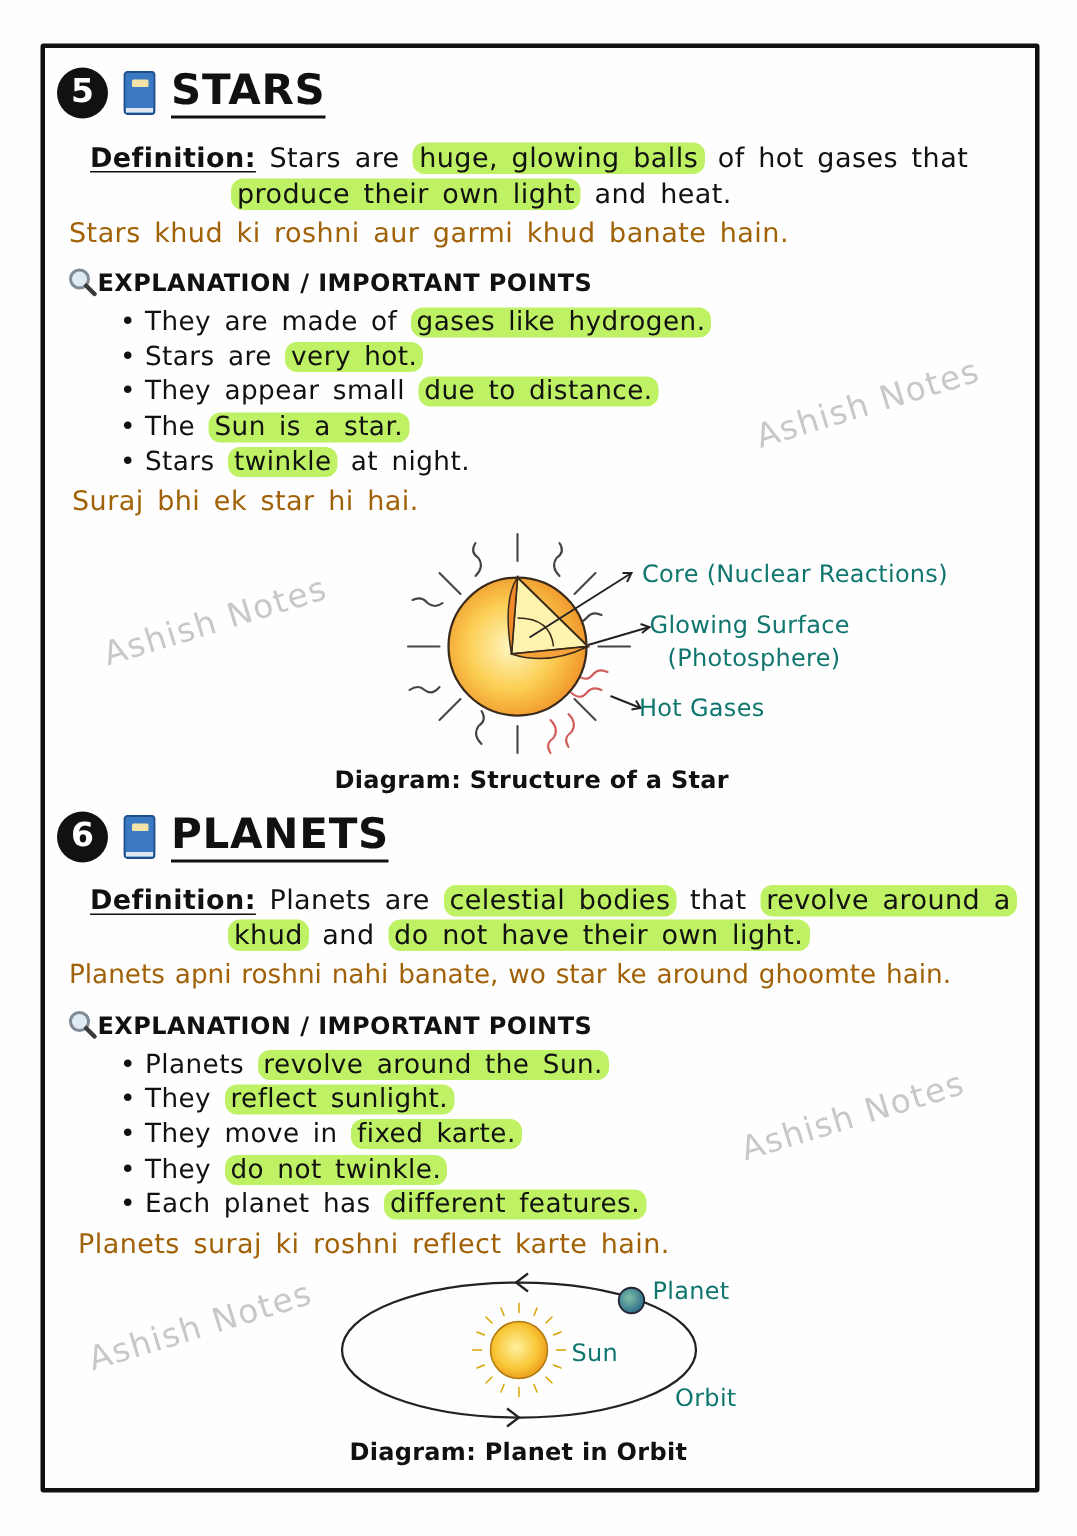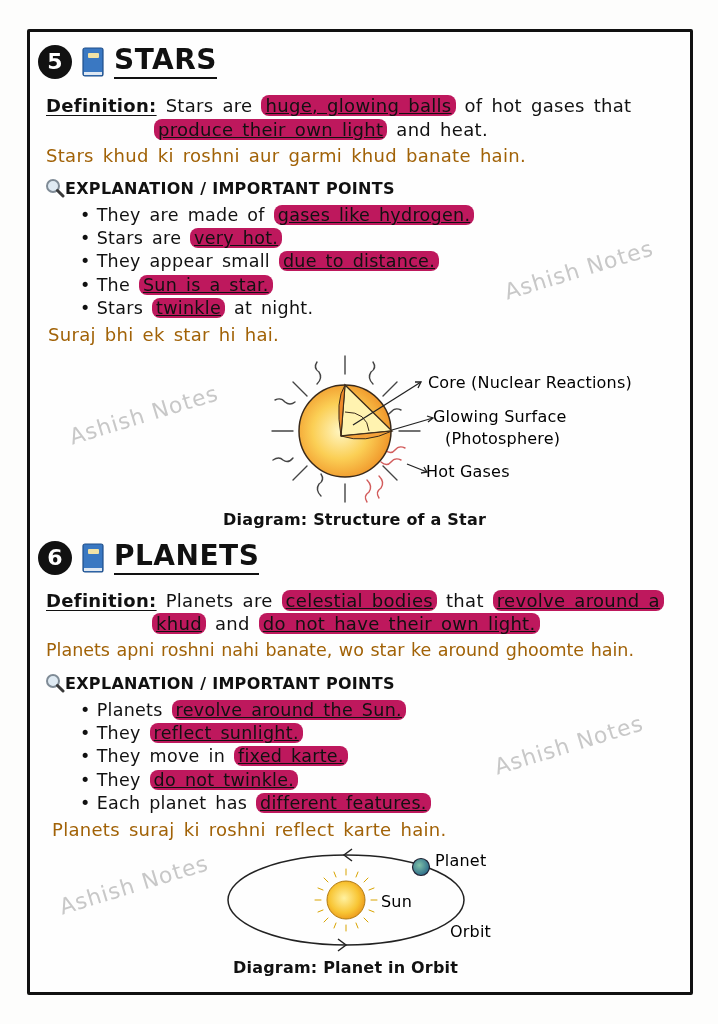--- a/index.html
+++ b/index.html
@@ -13,30 +13,30 @@
     .num-badge {
       width: 34px; height: 34px; border-radius: 50%; background: #111; color: #fff;
       font-weight: bold; font-size: 22px; display: flex; align-items: center; justify-content: center;
     }
     .book-icon { width: 22px; height: 30px; }
     .section-title {
       font-family: "DejaVu Sans", sans-serif; font-weight: bold; font-size: 28px; letter-spacing: 0.5px;
       border-bottom: 2px solid #111; line-height: 32px; padding-bottom: 1px;
     }
     .body-text { font-size: 18px; color: #111; letter-spacing: 0.3px; word-spacing: 3px; }
-    .def-label { font-weight: bold; text-decoration: underline; text-underline-offset: 3px; }
-    .hl { background: #be185d; border-radius: 8px; padding: 0 4px; text-decoration: underline; }
+    .def-label { font-weight: bold; text-decoration: underline; text-underline-offset: 3px; margin-left: 14px; }
+    .hl { background: #bef264; border-radius: 8px; padding: 0 4px; }
     .hinglish { font-size: 18px; color: #a16207; letter-spacing: 0.3px; word-spacing: 3px; }
     .expl-heading { font-size: 16px; font-weight: bold; letter-spacing: 0.3px; display: flex; align-items: center; gap: 0; }
     .mag-icon { width: 20px; height: 20px; }
     ul.points { list-style: none; }
     ul.points li { font-size: 17.5px; line-height: 23.2px; letter-spacing: 0.3px; word-spacing: 3px; }
     ul.points li::before { content: "\2022"; margin-right: 6px; }
     .watermark { color: #c8c8c8; font-size: 22px; transform: rotate(-17deg); transform-origin: left center; letter-spacing: 1px; }
-    .diag-label { font-size: 16px; color: #000000; letter-spacing: 0.2px; }
+    .diag-label { font-size: 16px; color: #0f766e; letter-spacing: 0.2px; }
     .diag-caption { font-size: 16px; font-weight: bold; letter-spacing: 0.2px; }
   </style>
 </head>
 <body>
 
 <div class="page-border"></div>
 
 <div class="abs watermark" style="left:505px; top:280px;">Ashish Notes</div>
 <div class="abs watermark" style="left:70px; top:425px;">Ashish Notes</div>
 <div class="abs watermark" style="left:495px; top:755px;">Ashish Notes</div>

